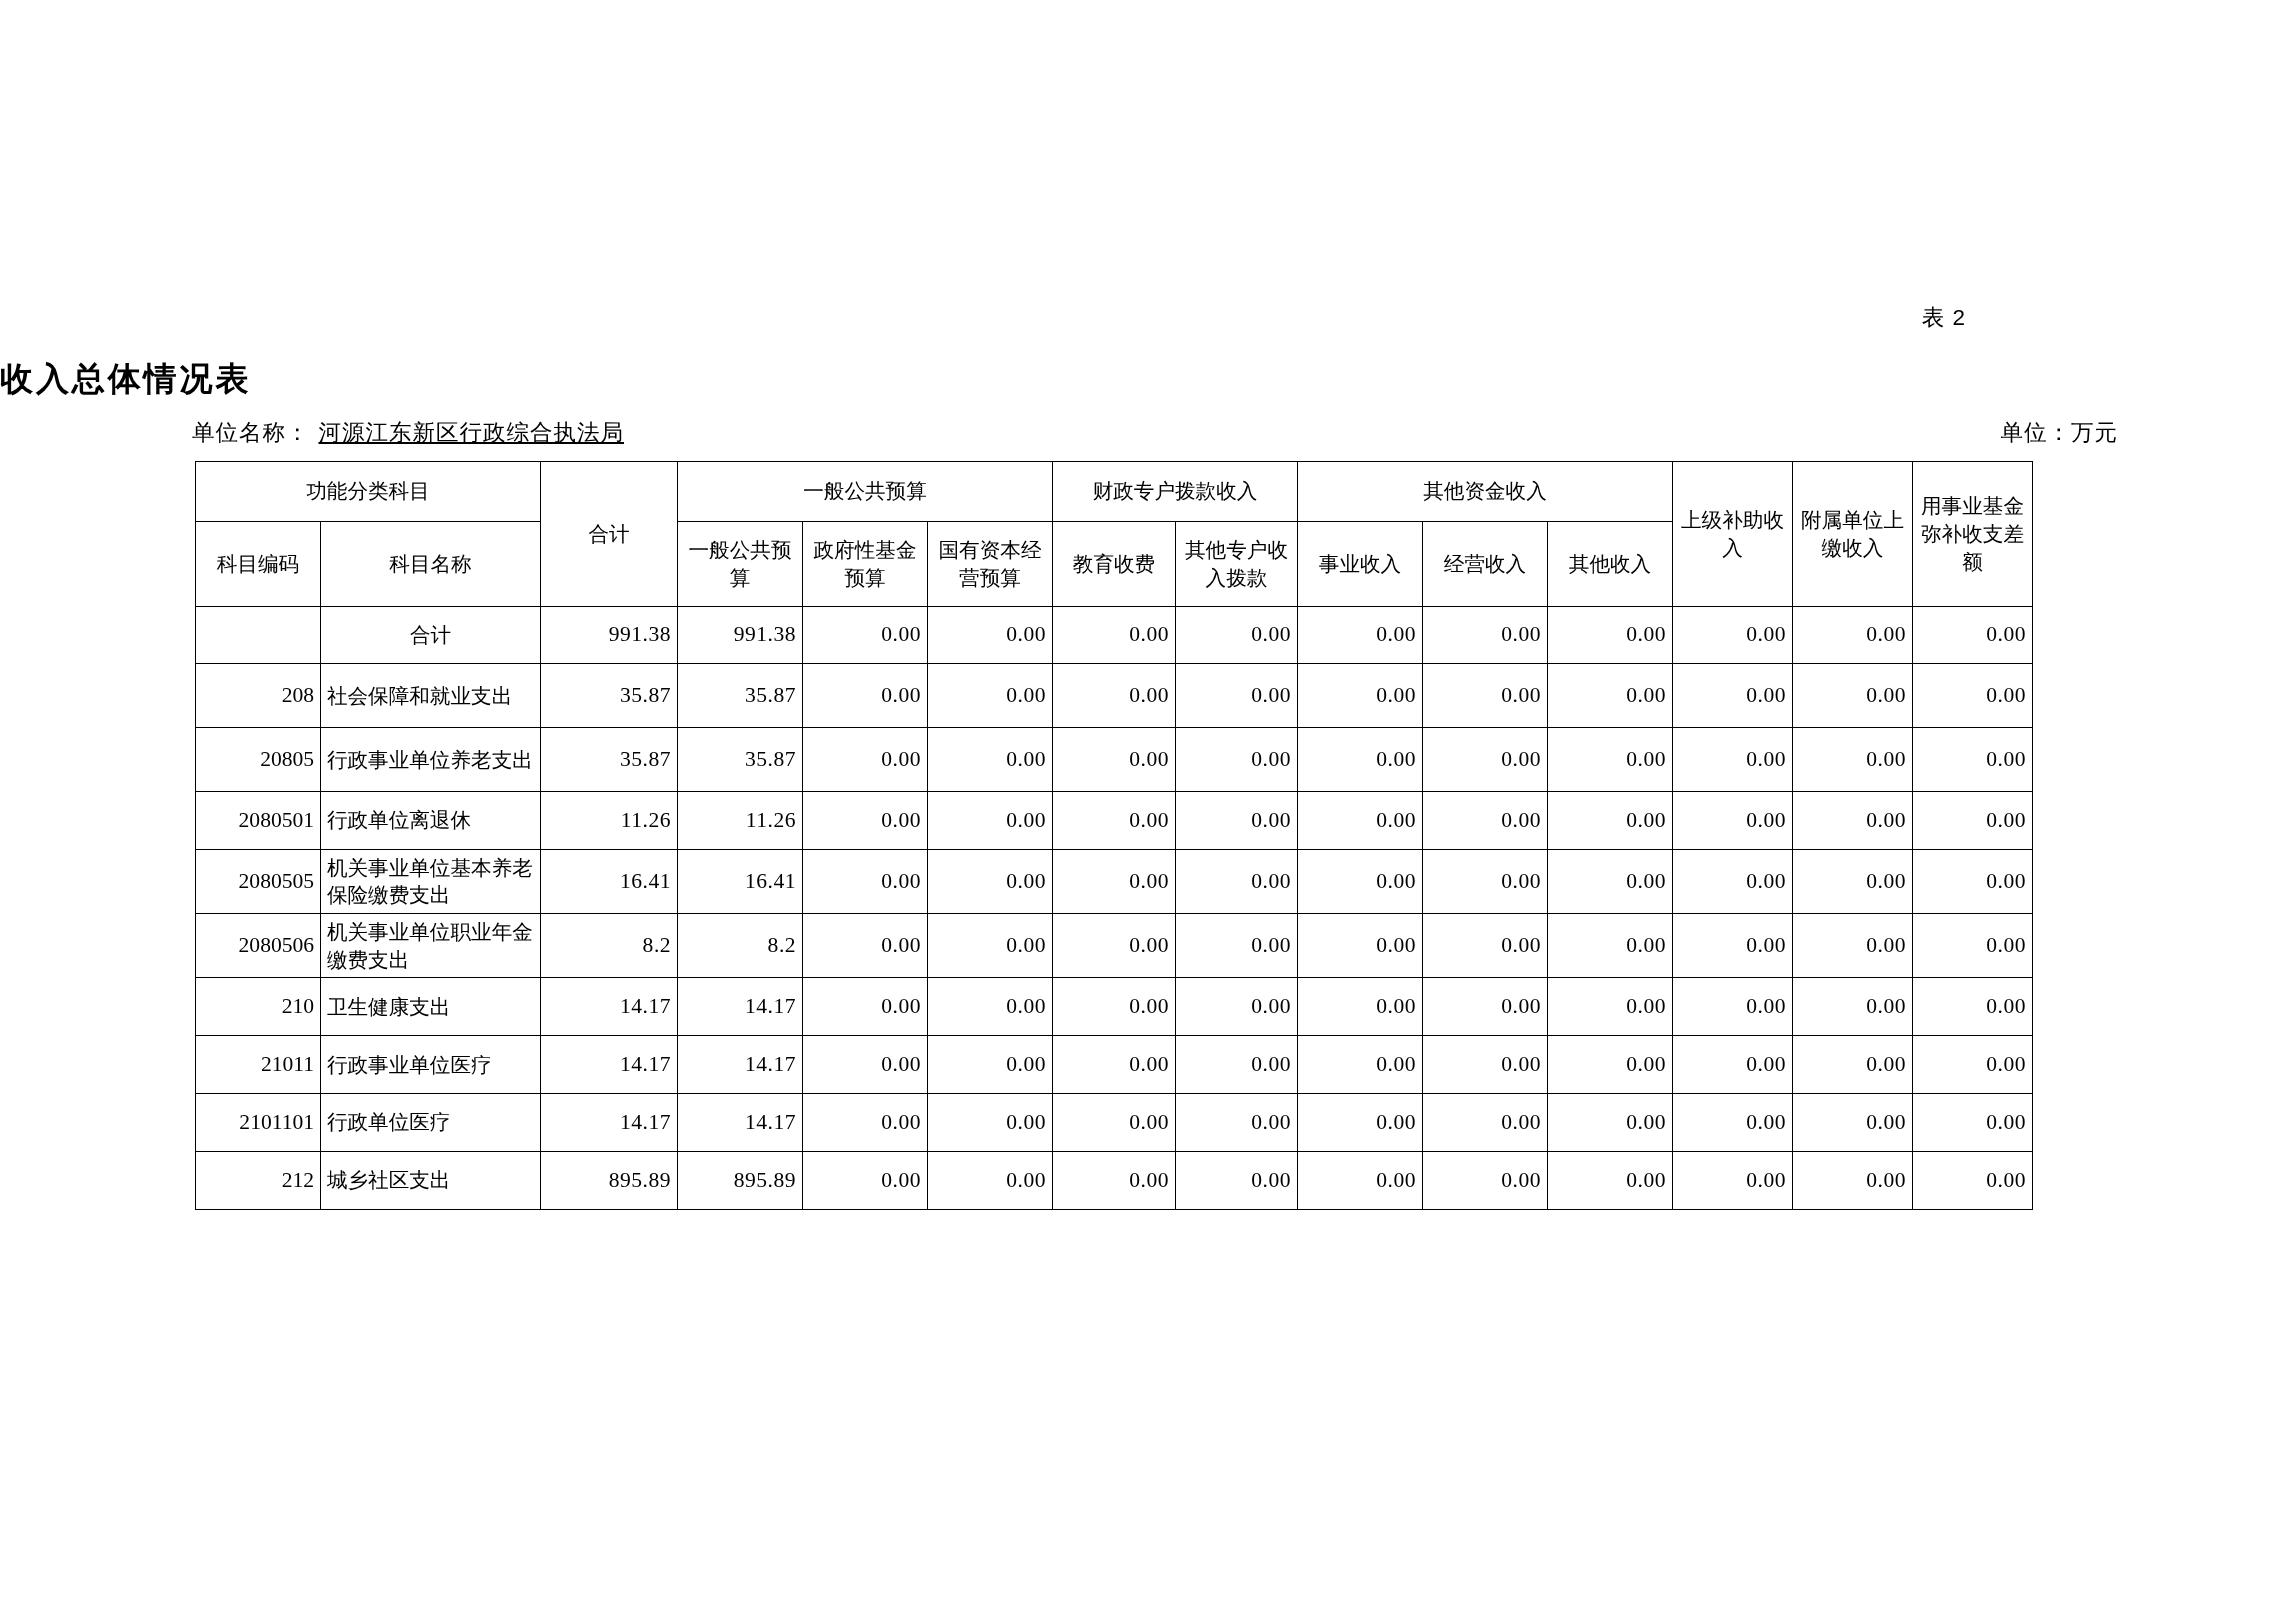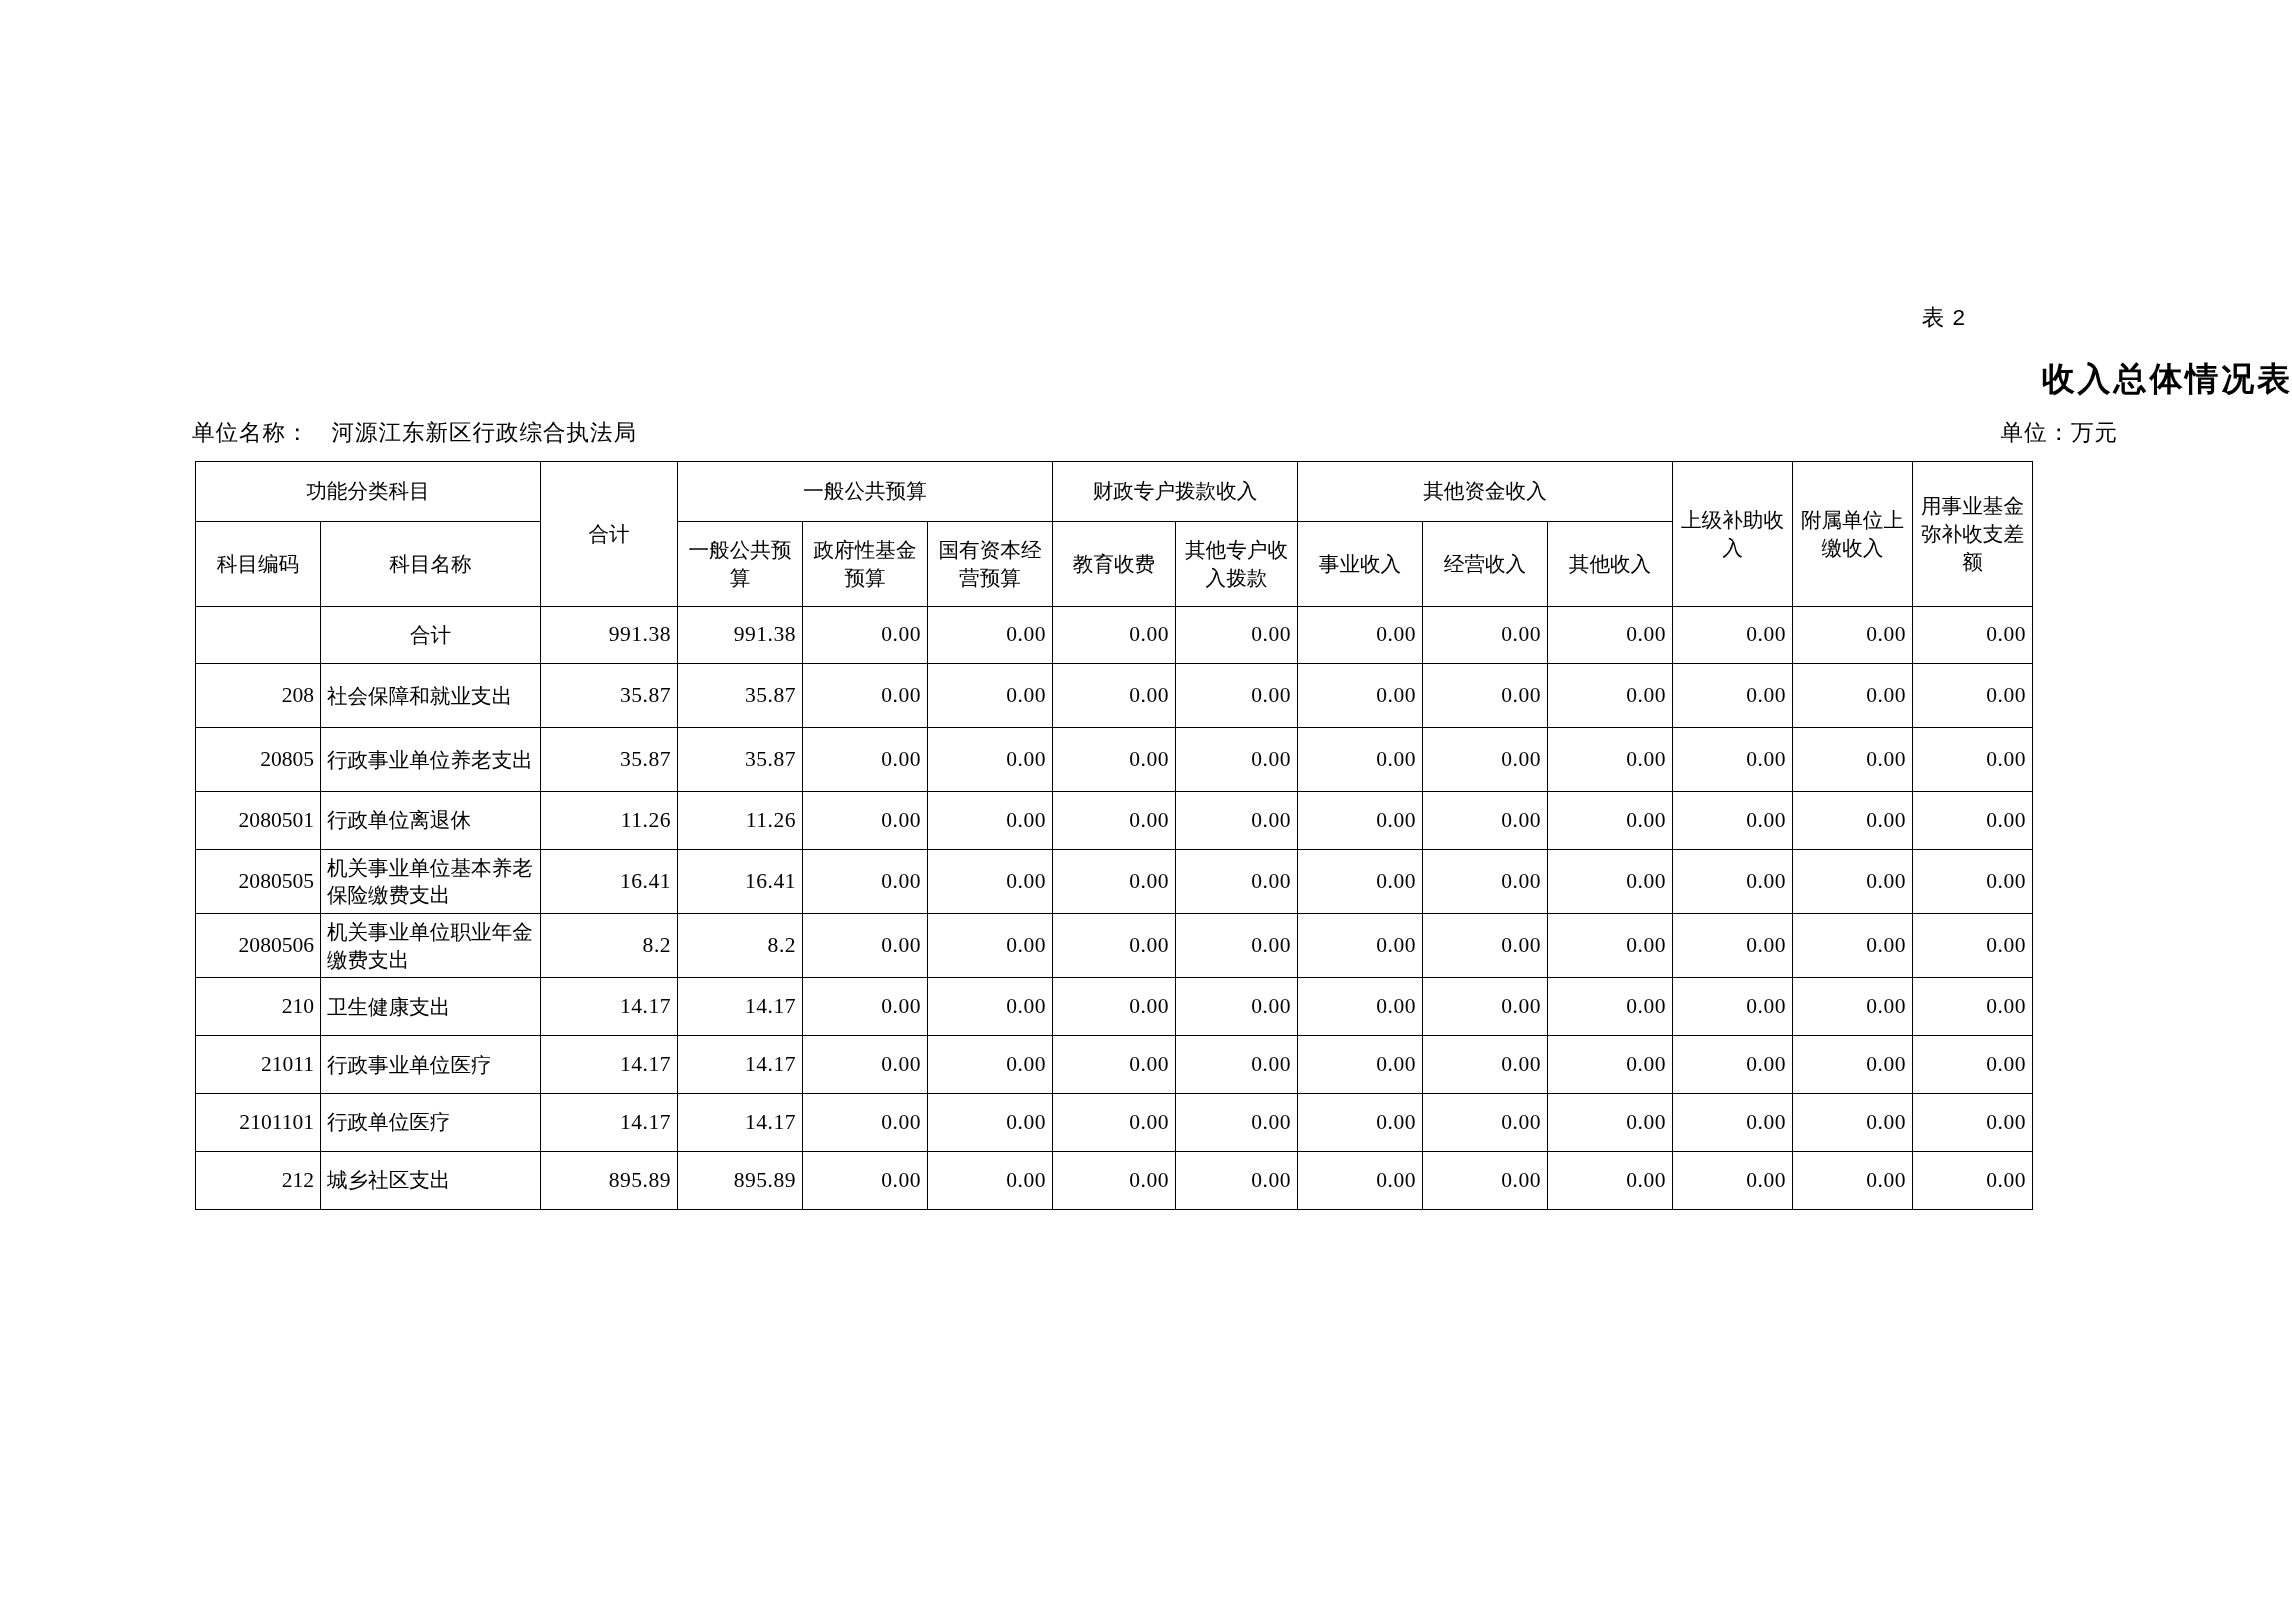--- a/index.html
+++ b/index.html
@@ -27,21 +27,21 @@
     right: 143px;
     font-size: 22.5px;
     font-family: "Liberation Sans", sans-serif;
     letter-spacing: 1px;
   }
   .doc-title {
     position: absolute;
     top: 357px;
     left: 0;
     width: 2293px;
-    text-align: right;
+    text-align: left;
     font-size: 33px;
     font-weight: bold;
     font-family: "Liberation Sans", sans-serif;
     letter-spacing: 2.9px;
   }
   .meta-row {
     position: absolute;
     top: 417px;
     left: 192px;
     width: 1926px;
@@ -51,22 +51,23 @@
     font-family: "Liberation Sans", sans-serif;
   }
   .meta-left {
     display: flex;
     align-items: baseline;
   }
   .meta-left .label {
     letter-spacing: 1px;
   }
   .meta-left .value {
-    margin-left: 22px;
+    margin-left: 9px;
     letter-spacing: 1px;
+    text-decoration: underline;
   }
   .meta-right {
     letter-spacing: 1px;
     margin-left: 37px;
   }
   table.main {
     position: absolute;
     top: 461px;
     left: 195px;
     border-collapse: collapse;

